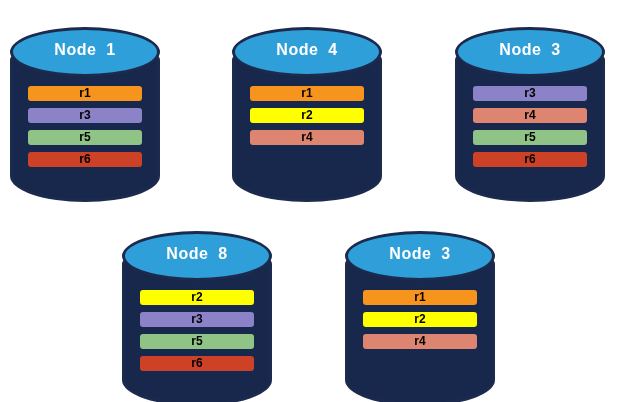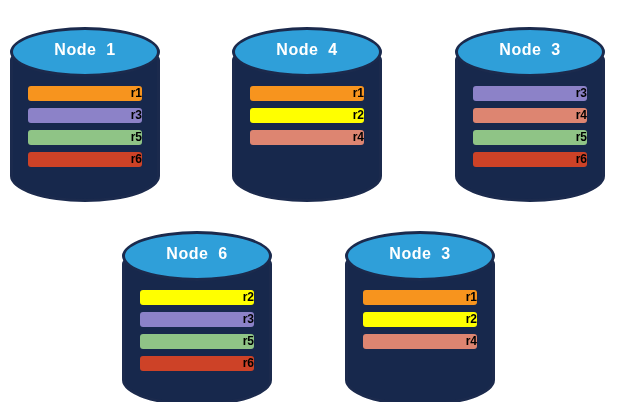--- a/index.html
+++ b/index.html
@@ -81,21 +81,21 @@
   }
 
   .bar {
     height: 15px;
     margin-bottom: 7px;
     border-radius: 3px;
     color: #000000;
     font-size: 12px;
     font-weight: bold;
     line-height: 15px;
-    text-align: right;
+    text-align: center;
     font-family: "Liberation Sans", sans-serif;
   }
 </style>
 </head>
 <body>
 
 <div id="diagram">
     <div class="node" style="left: 10px; top: 8px;">
       <div class="cyl-body" style="background: rgb(23, 40, 76); border-color: rgb(27, 42, 77);"></div>
       <div class="cyl-top" style="background: rgb(47, 159, 217); border-color: rgb(27, 42, 77);"></div>
@@ -124,21 +124,21 @@
       <div class="bars">
         <div class="bar" style="background: rgb(140, 130, 200);">r3</div>
         <div class="bar" style="background: rgb(221, 133, 113);">r4</div>
         <div class="bar" style="background: rgb(143, 196, 134);">r5</div>
         <div class="bar" style="background: rgb(205, 66, 39);">r6</div>
       </div>
     </div>
     <div class="node" style="left: 122px; top: 212px;">
       <div class="cyl-body" style="background: rgb(23, 40, 76); border-color: rgb(27, 42, 77);"></div>
       <div class="cyl-top" style="background: rgb(47, 159, 217); border-color: rgb(27, 42, 77);"></div>
-      <div class="node-title" style="color: rgb(255, 255, 255);">Node  6</div>
+      <div class="node-title" style="color: rgb(255, 255, 255);">Node  8</div>
       <div class="bars">
         <div class="bar" style="background: rgb(255, 255, 0);">r2</div>
         <div class="bar" style="background: rgb(140, 130, 200);">r3</div>
         <div class="bar" style="background: rgb(143, 196, 134);">r5</div>
         <div class="bar" style="background: rgb(205, 66, 39);">r6</div>
       </div>
     </div>
     <div class="node" style="left: 345px; top: 212px;">
       <div class="cyl-body" style="background: rgb(23, 40, 76); border-color: rgb(27, 42, 77);"></div>
       <div class="cyl-top" style="background: rgb(47, 159, 217); border-color: rgb(27, 42, 77);"></div>

